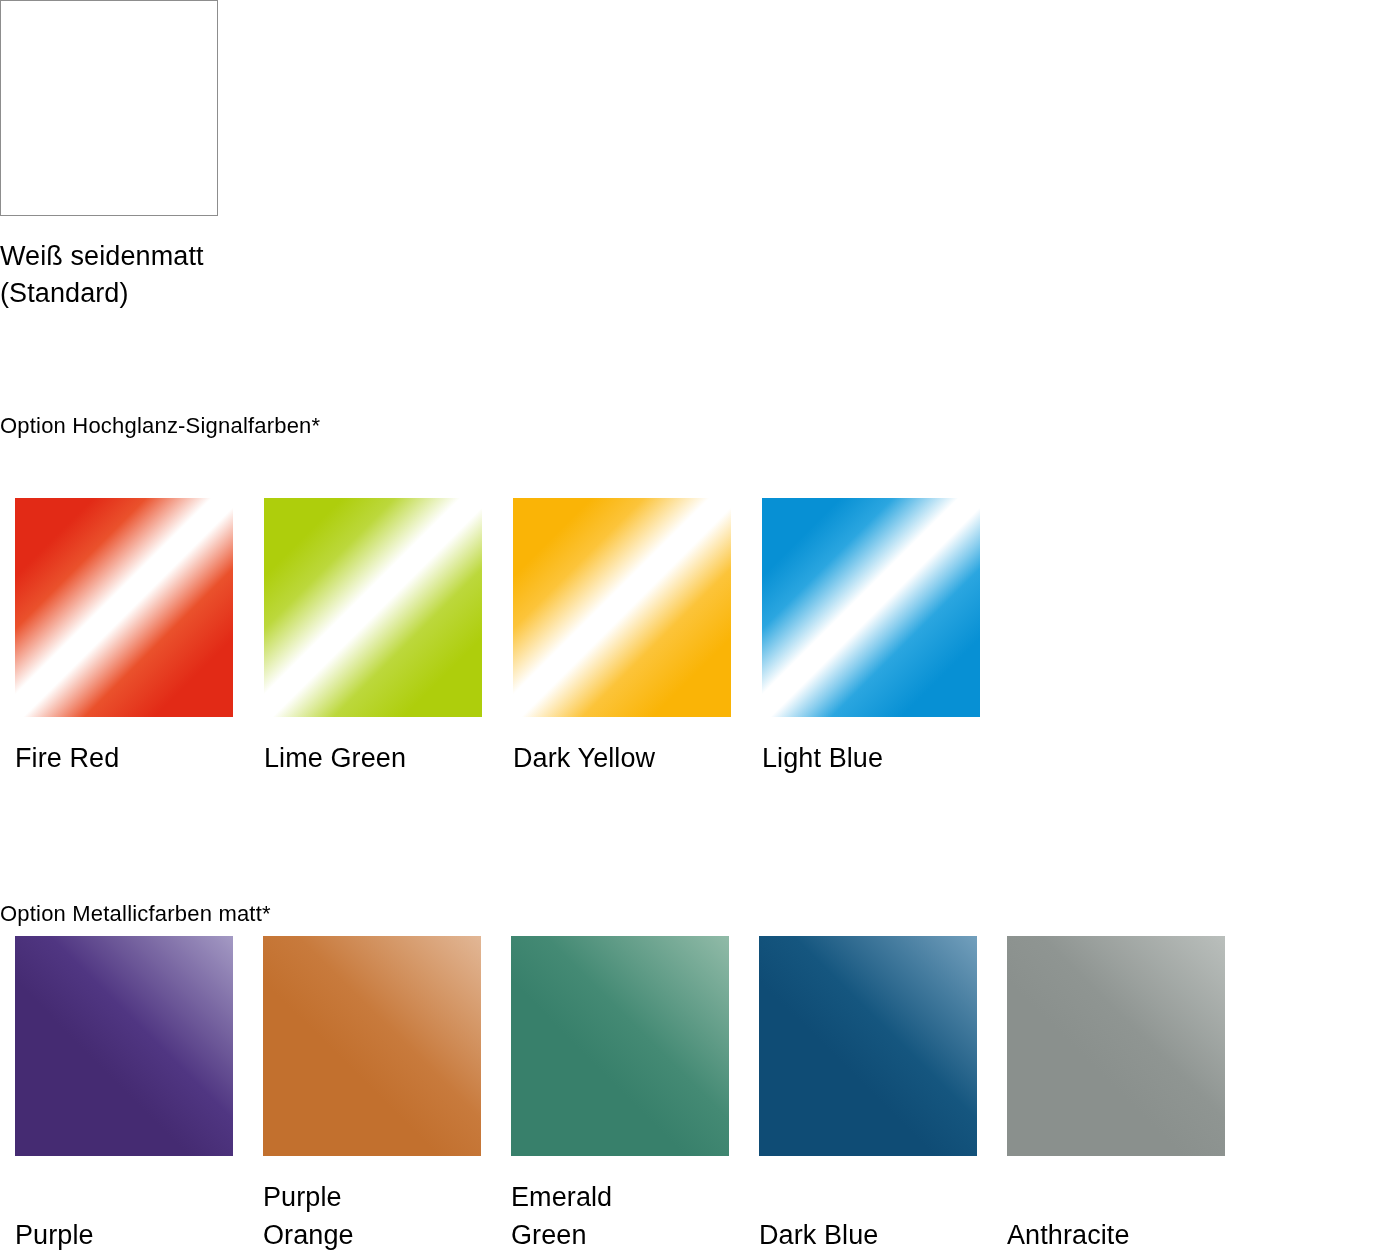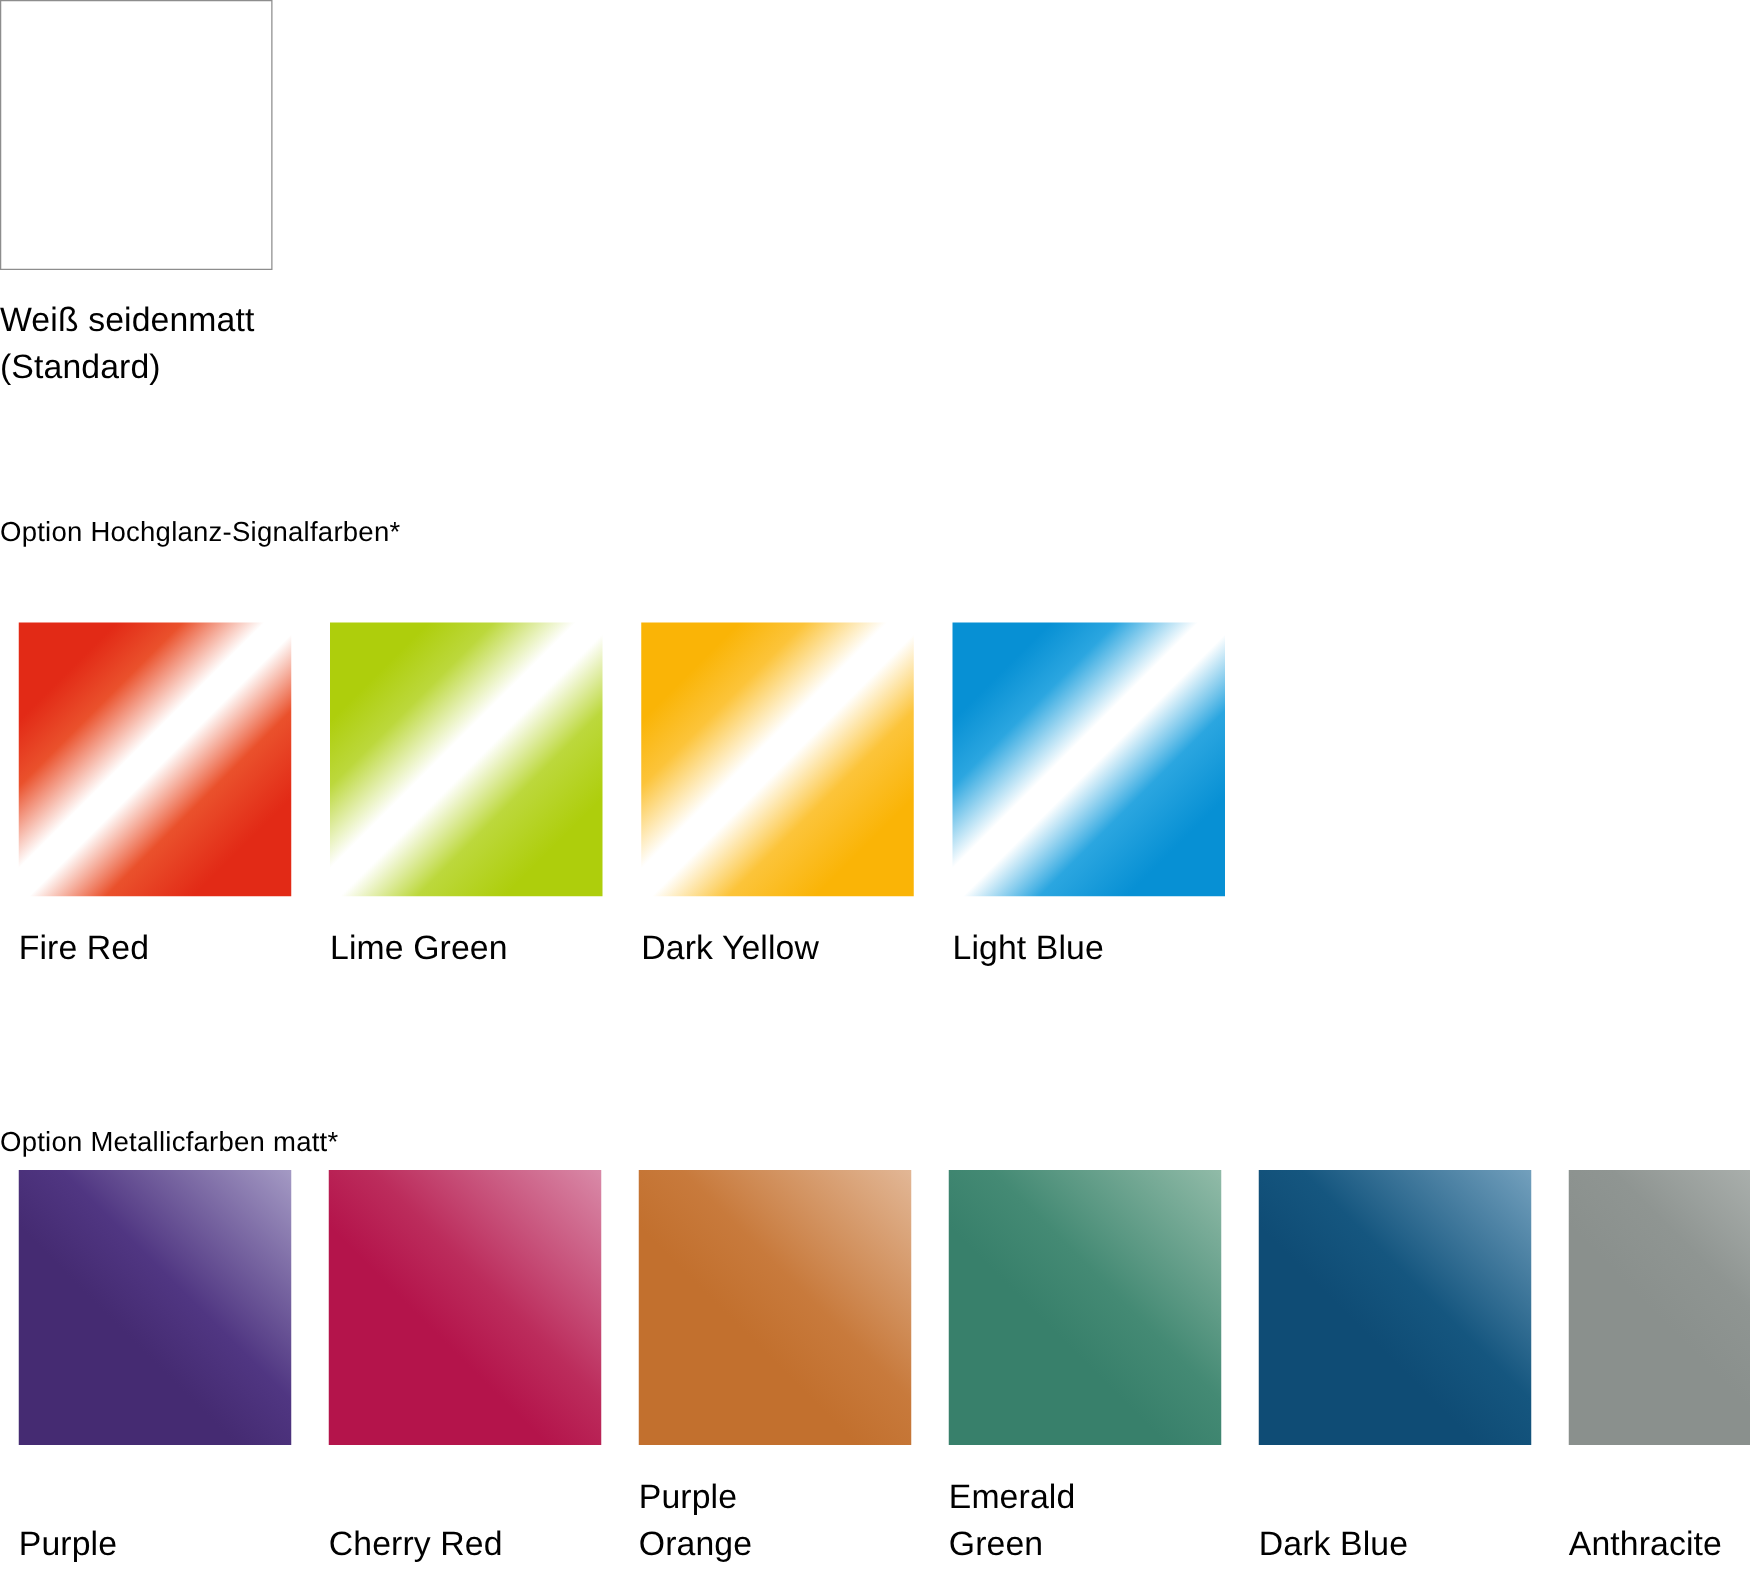--- a/index.html
+++ b/index.html
@@ -131,24 +131,20 @@
 
   <div class="section-heading" id="heading-metallic">Option Metallicfarben matt*</div>
 
   <div class="swatch-row" id="row-metallic">
 
     <div class="swatch-cell">
       <div class="swatch-chip" id="chip-m0" style="background: linear-gradient(45deg, rgb(69, 43, 114) 0%, rgb(69, 43, 114) 40%, rgb(80, 54, 130) 58%, rgb(164, 154, 196) 100%);"></div>
       <div class="swatch-name">Purple</div>
     </div>
 
-    <div class="swatch-cell">
-      <div class="swatch-chip" id="chip-m1" style="background: linear-gradient(45deg, rgb(180, 20, 75) 0%, rgb(180, 20, 75) 40%, rgb(188, 44, 92) 58%, rgb(217, 138, 168) 100%);"></div>
-      <div class="swatch-name">Cherry Red</div>
-    </div>
 
     <div class="swatch-cell">
       <div class="swatch-chip" id="chip-m2" style="background: linear-gradient(45deg, rgb(194, 112, 46) 0%, rgb(194, 112, 46) 40%, rgb(200, 122, 60) 58%, rgb(226, 183, 150) 100%);"></div>
       <div class="swatch-name">Purple
 Orange</div>
     </div>
 
     <div class="swatch-cell">
       <div class="swatch-chip" id="chip-m3" style="background: linear-gradient(45deg, rgb(56, 128, 107) 0%, rgb(56, 128, 107) 40%, rgb(68, 138, 116) 58%, rgb(145, 187, 168) 100%);"></div>
       <div class="swatch-name">Emerald

